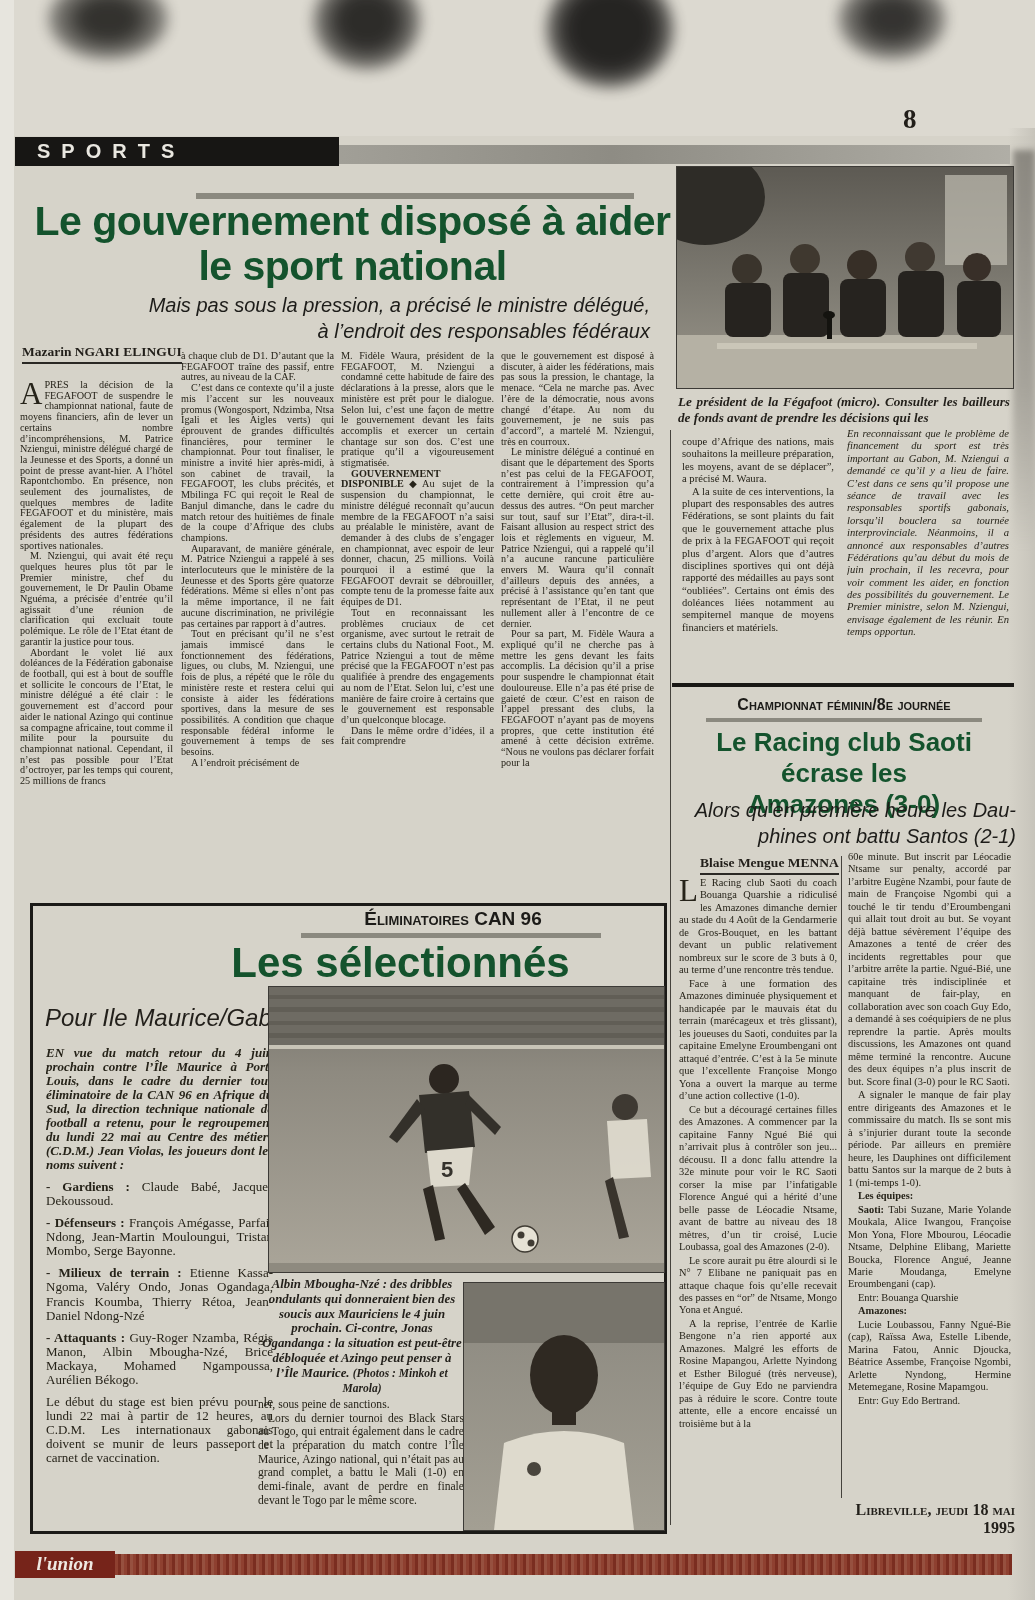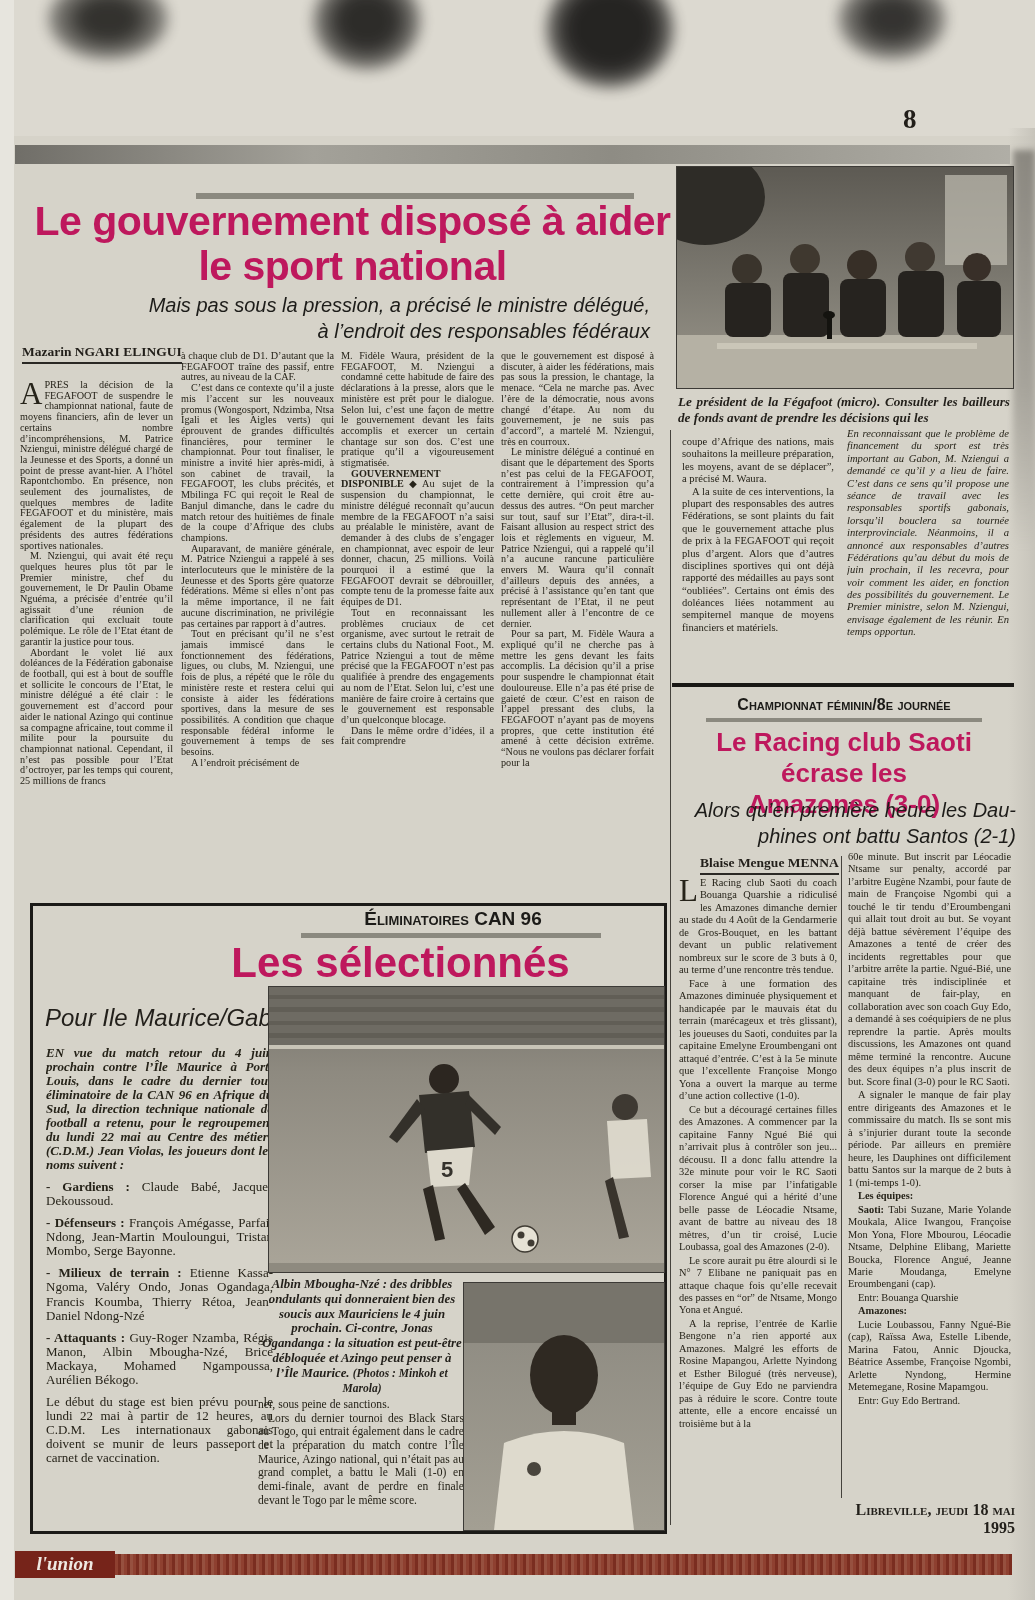--- a/index.html
+++ b/index.html
@@ -23,21 +23,21 @@
       background:linear-gradient(90deg,#706e68,#a3a199 30%,#8e8c84 60%,#b0aea6);}
   .sports-black{left:15px;top:137px;width:324px;height:29px;background:#171614;color:#e9e7e0;
       font-family:"Liberation Sans","DejaVu Sans",sans-serif;font-weight:bold;font-size:20px;
       letter-spacing:11px;line-height:29px;padding-left:22px;}
   .kicker{font-family:"Liberation Sans","DejaVu Sans",sans-serif;font-weight:bold;
       font-variant:small-caps;text-align:center;color:#1c1b18;}
   .kicker1{left:170px;top:169px;width:480px;font-size:17.5px;}
   .kbar{background:#8b897f;}
   .kbar1{left:196px;top:193px;width:438px;height:6px;}
   .headline{font-family:"Liberation Sans","DejaVu Sans",sans-serif;font-weight:bold;text-align:center;
-      white-space:pre-line;color:#be185d;}
+      white-space:pre-line;color:#14532d;}
   .headline1{left:30px;top:199px;width:645px;font-size:41px;line-height:45px;letter-spacing:-0.5px;}
   .subhead{font-family:"Liberation Sans","DejaVu Sans",sans-serif;font-style:italic;text-align:right;
       white-space:pre-line;color:#1d1c19;}
   .subhead1{left:85px;top:292px;width:565px;font-size:20px;line-height:26px;}
   .byline{font-weight:bold;font-size:13.5px;border-bottom:2px solid #2a2824;padding-bottom:2px;text-align:center;}
   .byline1{left:22px;top:344px;}
   
   .photo{background:#8f8c84;border:1px solid #3c3a36;overflow:hidden;}
   .photo1{left:676px;top:166px;width:338px;height:223px;}
   .caption1{left:678px;top:394px;width:332px;font-weight:bold;font-style:italic;
@@ -101,20 +101,21 @@
   <div class="abs left-margin"></div>
   <div class="abs blob blob-a"></div>
   <div class="abs blob blob-b"></div>
   <div class="abs blob blob-c"></div>
   <div class="abs blob blob-d"></div>
   <div class="abs right-band"></div>
   <div class="abs right-smudge"></div>
 
   <div class="abs pagenum">8</div>
   <div class="abs sports-gray"></div>
+  <div class="abs sports-black">SPORTS</div>
 
   <div class="abs kbar kbar1"></div>
   <div class="abs headline headline1">Le gouvernement disposé à aider
 le sport national</div>
   <div class="abs subhead subhead1">Mais pas sous  la pression, a précisé le ministre délégué,
 à l’endroit des responsables fédéraux</div>
   <div class="abs byline byline1">Mazarin NGARI ELINGUI</div>
 
   <div class="abs photo photo1">
     <svg width="336" height="221" viewBox="0 0 336 221">

